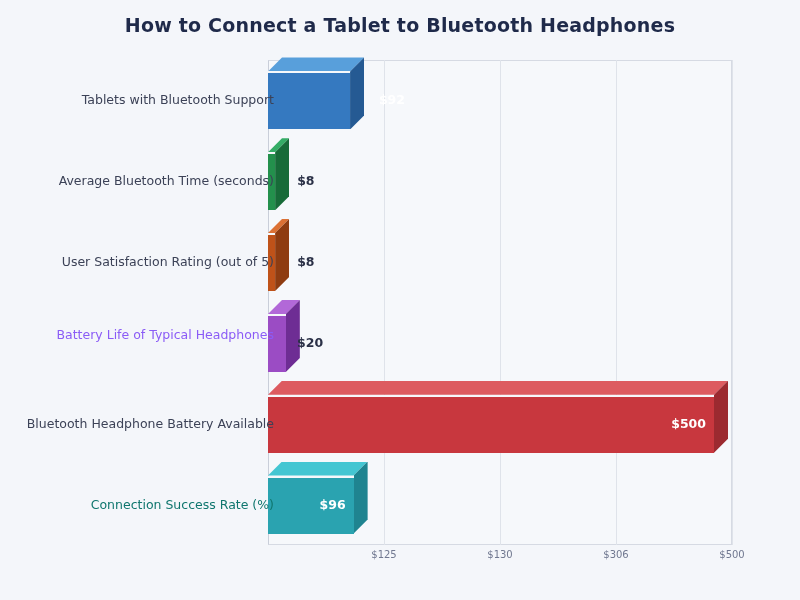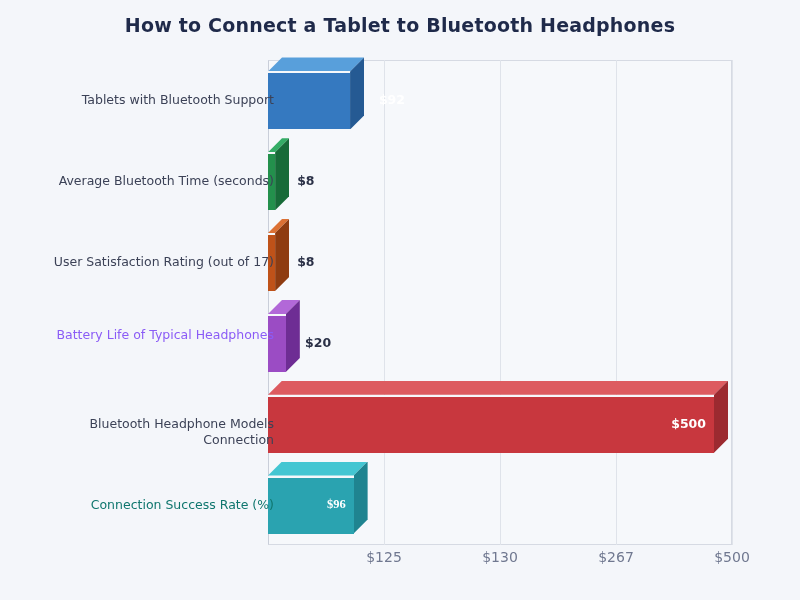--- a/index.html
+++ b/index.html
@@ -53,21 +53,21 @@
     font-size:12.5px;font-weight:bold;
     white-space:nowrap;
   }
   .bar-value.inside{color:#ffffff;}
   .bar-value.outside{color:#2b3147;}
 
   
   .xtick{
     position:absolute;
     top:549px;
-    font-size:14px;
+    font-size:10px;
     color:#707890;
     transform:translateX(-50%);
     white-space:nowrap;
   }
 </style>
 </head>
 <body>
 
 <div id="chart-root">
 
@@ -98,54 +98,54 @@
         <div class="bar-top" style="left: 0px; top: 0px; width: 21.136px; height: 14px; background: rgb(220, 113, 52); clip-path: polygon(14px 0px, 100% 0px, 7.136px 100%, 0px 100%);"></div>
         <div class="bar-side" style="left: 7.136px; top: 0px; width: 14px; height: 72px; background: rgb(142, 60, 17); clip-path: polygon(0px 14px, 100% 0px, 100% 58px, 0px 100%);"></div>
         <div class="bar-front" style="left: 0px; top: 14px; width: 7.136px; height: 58px; background: rgb(191, 82, 25); border-top: 2px solid rgb(246, 248, 251); box-sizing: border-box;"></div>
       </div>
       <div class="bar-value outside" style="top: 254.083px; left: 297.136px;">$8</div>
       <div class="bar3d" style="left: 268px; top: 299.917px; width: 31.84px; height: 72px;">
         <div class="bar-top" style="left: 0px; top: 0px; width: 31.84px; height: 14px; background: rgb(178, 104, 216); clip-path: polygon(14px 0px, 100% 0px, 17.84px 100%, 0px 100%);"></div>
         <div class="bar-side" style="left: 17.84px; top: 0px; width: 14px; height: 72px; background: rgb(110, 45, 148); clip-path: polygon(0px 14px, 100% 0px, 100% 58px, 0px 100%);"></div>
         <div class="bar-front" style="left: 0px; top: 14px; width: 17.84px; height: 58px; background: rgb(155, 76, 196); border-top: 2px solid rgb(246, 248, 251); box-sizing: border-box;"></div>
       </div>
-      <div class="bar-value outside" style="top: 334.917px; left: 305px;">$20</div>
+      <div class="bar-value outside" style="top: 334.917px; left: 297px;">$20</div>
       <div class="bar3d" style="left: 268px; top: 380.75px; width: 460px; height: 72px;">
         <div class="bar-top" style="left: 0px; top: 0px; width: 460px; height: 14px; background: rgb(221, 91, 96); clip-path: polygon(14px 0px, 100% 0px, 446px 100%, 0px 100%);"></div>
         <div class="bar-side" style="left: 446px; top: 0px; width: 14px; height: 72px; background: rgb(156, 42, 48); clip-path: polygon(0px 14px, 100% 0px, 100% 58px, 0px 100%);"></div>
         <div class="bar-front" style="left: 0px; top: 14px; width: 446px; height: 58px; background: rgb(200, 55, 62); border-top: 2px solid rgb(246, 248, 251); box-sizing: border-box;"></div>
       </div>
       <div class="bar-value inside" style="top: 415.75px; left: 706px; transform: translateX(-100%);">$500</div>
       <div class="bar3d" style="left: 268px; top: 461.583px; width: 99.632px; height: 72px;">
         <div class="bar-top" style="left: 0px; top: 0px; width: 99.632px; height: 14px; background: rgb(68, 198, 210); clip-path: polygon(14px 0px, 100% 0px, 85.632px 100%, 0px 100%);"></div>
         <div class="bar-side" style="left: 85.632px; top: 0px; width: 14px; height: 72px; background: rgb(31, 132, 144); clip-path: polygon(0px 14px, 100% 0px, 100% 58px, 0px 100%);"></div>
         <div class="bar-front" style="left: 0px; top: 14px; width: 85.632px; height: 58px; background: rgb(42, 163, 176); border-top: 2px solid rgb(246, 248, 251); box-sizing: border-box;"></div>
       </div>
-      <div class="bar-value inside" style="top: 496.583px; left: 345.632px; transform: translateX(-100%); font-family: Liberation Serif, serif;">$96</div>
+      <div class="bar-value inside" style="top: 496.583px; left: 345.632px; transform: translateX(-100%);">$96</div>
     </div>
   <div id="labels-layer">
       <div class="cat-label" style="top: 92.4167px; color: rgb(60, 66, 87);">
         <div>Tablets with Bluetooth Support</div>
       </div>
       <div class="cat-label" style="top: 173.25px; color: rgb(60, 66, 87);">
         <div>Average Bluetooth Time (seconds)</div>
       </div>
       <div class="cat-label" style="top: 254.083px; color: rgb(60, 66, 87);">
-        <div>User Satisfaction Rating (out of 17)</div>
+        <div>User Satisfaction Rating (out of 5)</div>
       </div>
       <div class="cat-label" style="top: 326.917px; color: #8b5cf6;">
         <div>Battery Life of Typical Headphones</div>
       </div>
       <div class="cat-label" style="top: 415.75px; color: rgb(60, 66, 87);">
-        <div>Bluetooth Headphone Models Connection</div>
+        <div>Bluetooth Headphone Battery Available</div>
       </div>
       <div class="cat-label" style="top: 496.583px; color: #0f766e;">
         <div>Connection Success Rate (%)</div>
       </div>
     </div>
   <div id="xticks-layer">
       <div class="xtick" style="left: 384px; color: rgb(112, 120, 144);">$125</div>
       <div class="xtick" style="left: 500px; color: rgb(112, 120, 144);">$130</div>
-      <div class="xtick" style="left: 616px; color: rgb(112, 120, 144);">$267</div>
+      <div class="xtick" style="left: 616px; color: rgb(112, 120, 144);">$306</div>
       <div class="xtick" style="left: 732px; color: rgb(112, 120, 144);">$500</div>
     </div>
 
 </div>
 
 </body></html>

